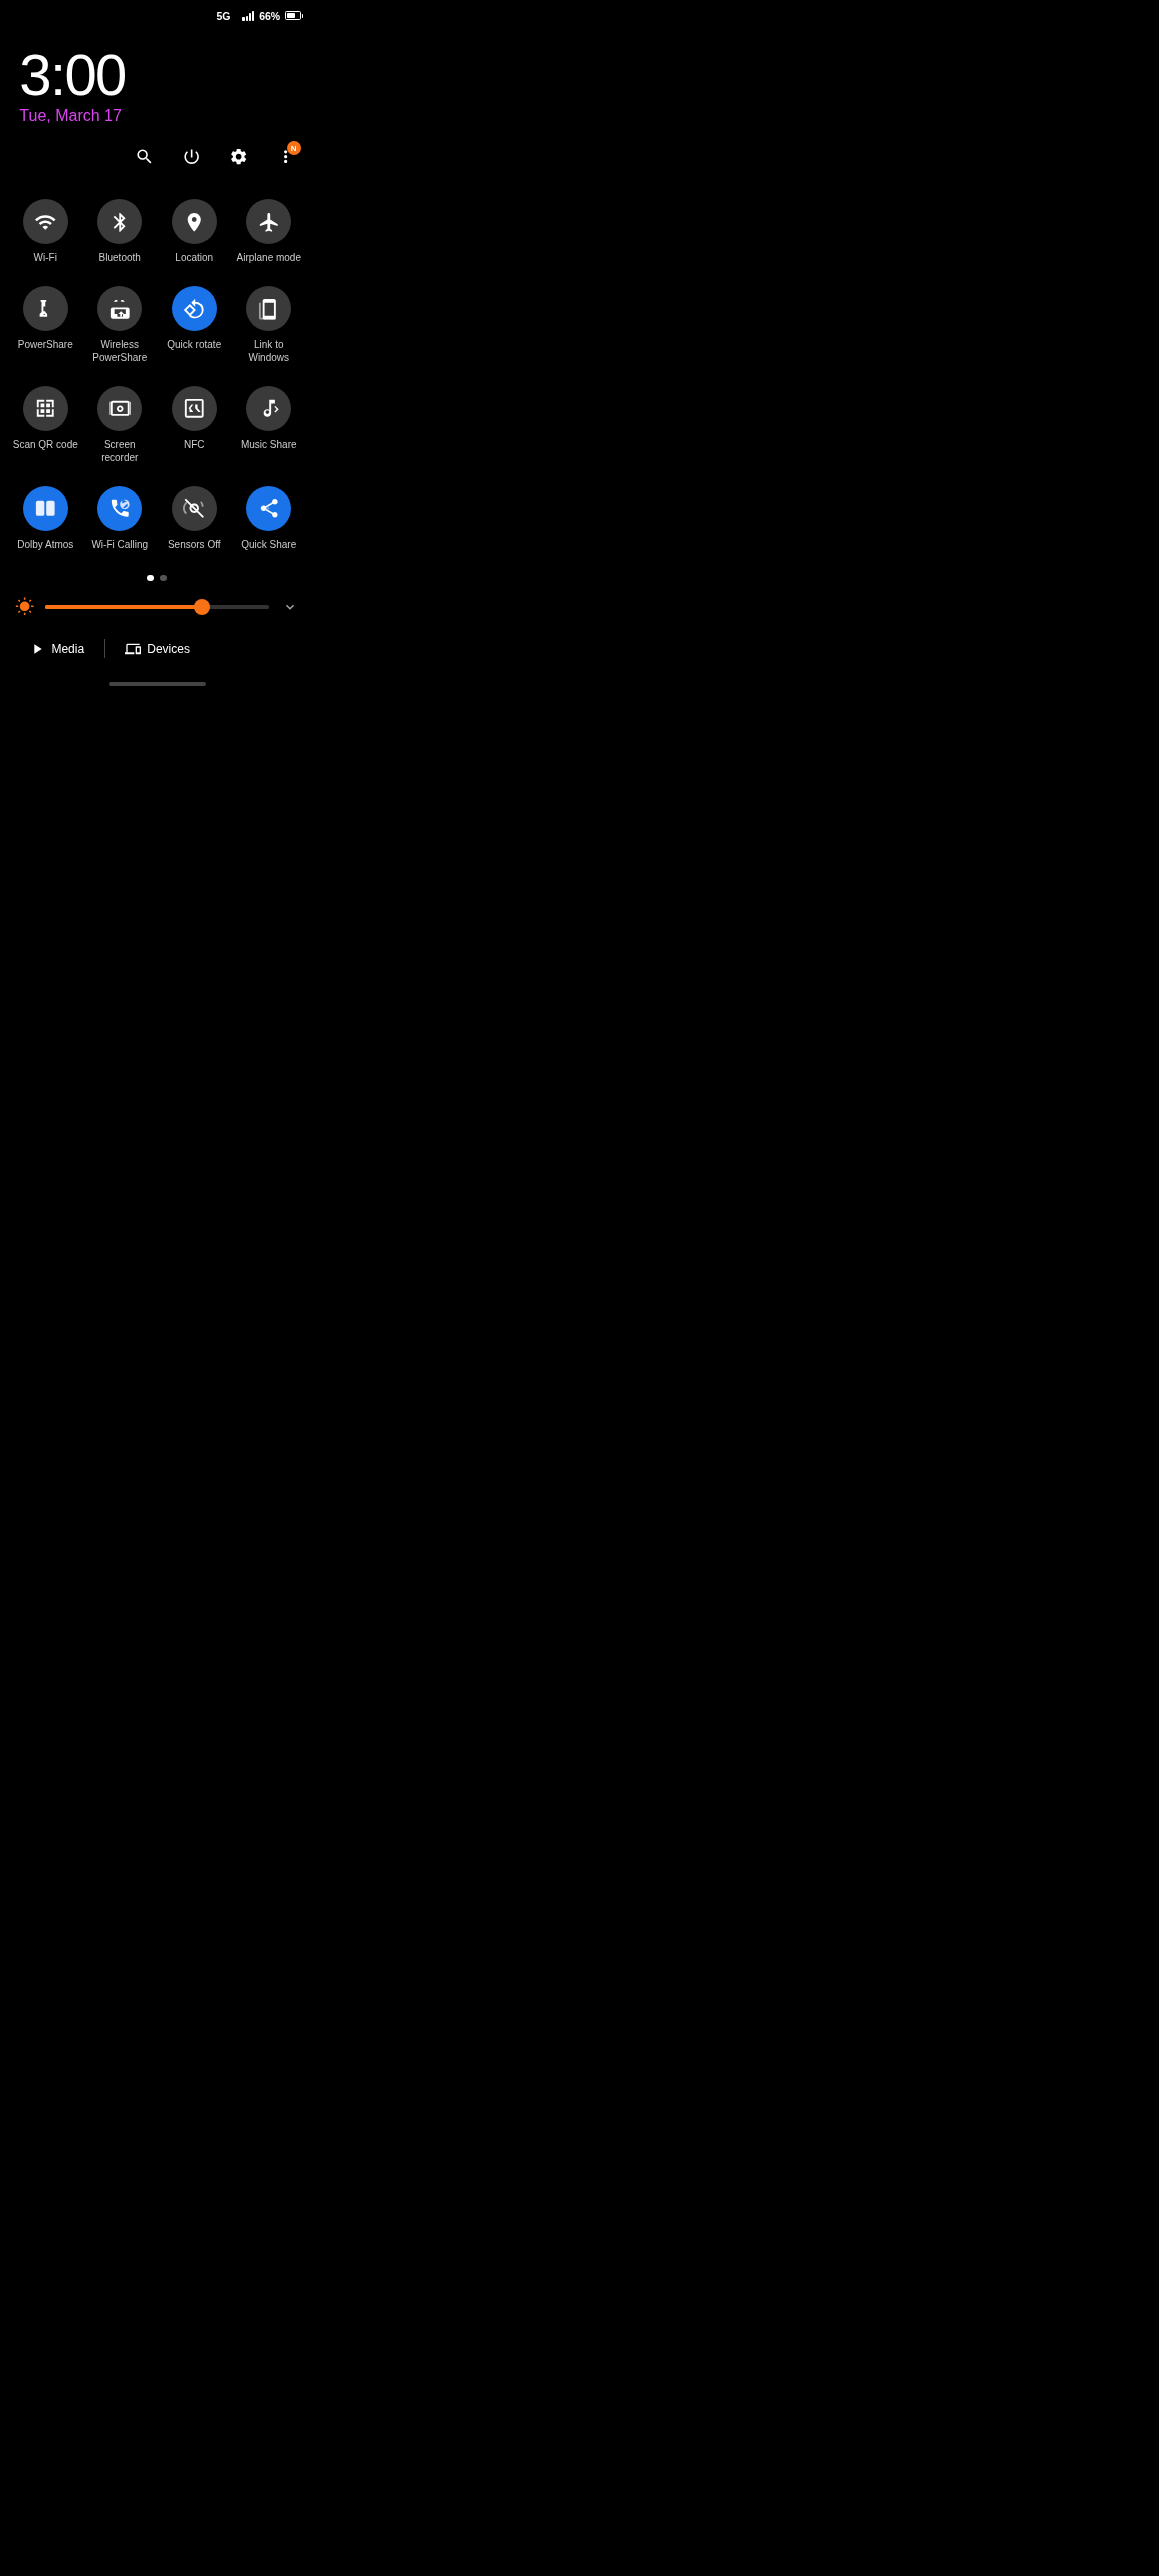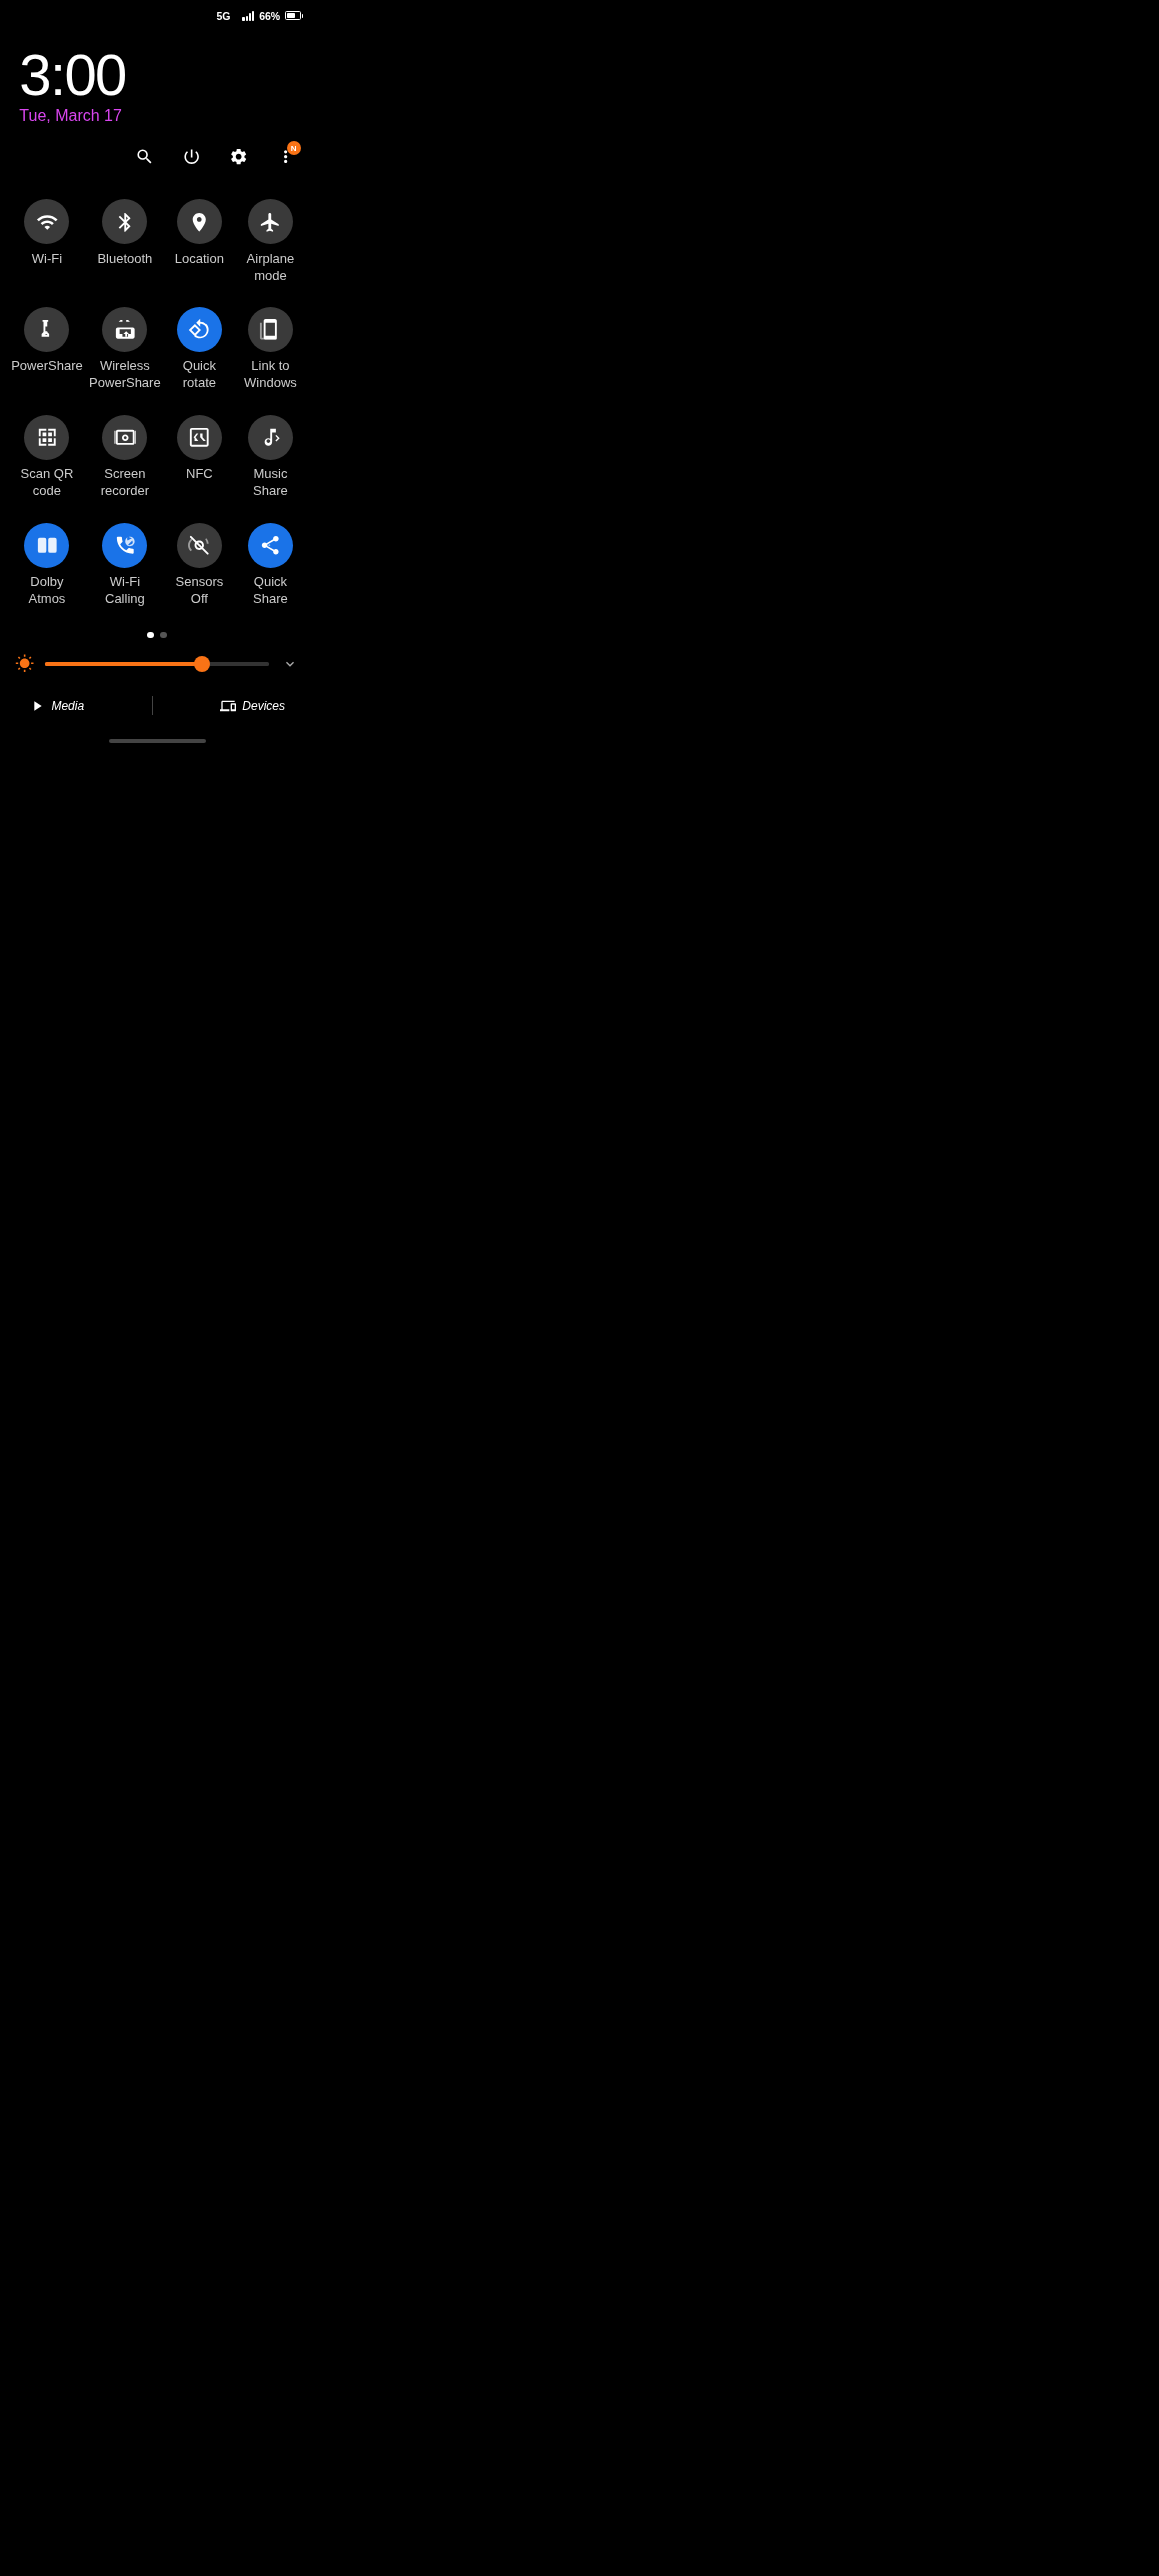--- a/index.html
+++ b/index.html
@@ -163,21 +163,21 @@
       background: #1a73e8;
     }
 
     .tile-circle svg {
       width: 22.5px;
       height: 22.5px;
       fill: #fff;
     }
 
     .tile-label {
-      font-size: 13px;
+      font-size: 10px;
       text-align: center;
       color: #ccc;
       line-height: 1.3;
     }
 
     .page-dots {
       display: flex;
       justify-content: center;
       gap: 6.4px;
       padding: 13px 0 8px;
@@ -256,24 +256,23 @@
 
     .brightness-chevron svg {
       width: 16px;
       height: 16px;
       fill: #aaa;
     }
 
     .bottom-bar {
       display: flex;
       align-items: center;
-      justify-content: space-between;
+      justify-content: flex-start;
       padding: 9.7px 13px 16px;
       gap: 4px;
-      font-style: italic;
     }
 
     .bottom-btn {
       display: flex;
       align-items: center;
       gap: 6.4px;
       padding: 6.4px 16px;
       cursor: pointer;
       font-size: 12px;
       color: #fff;

